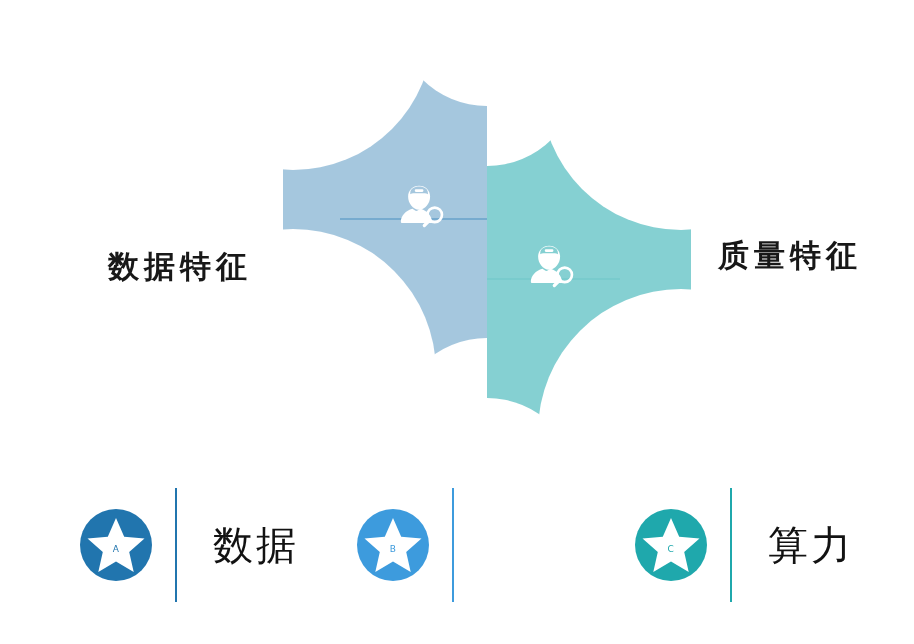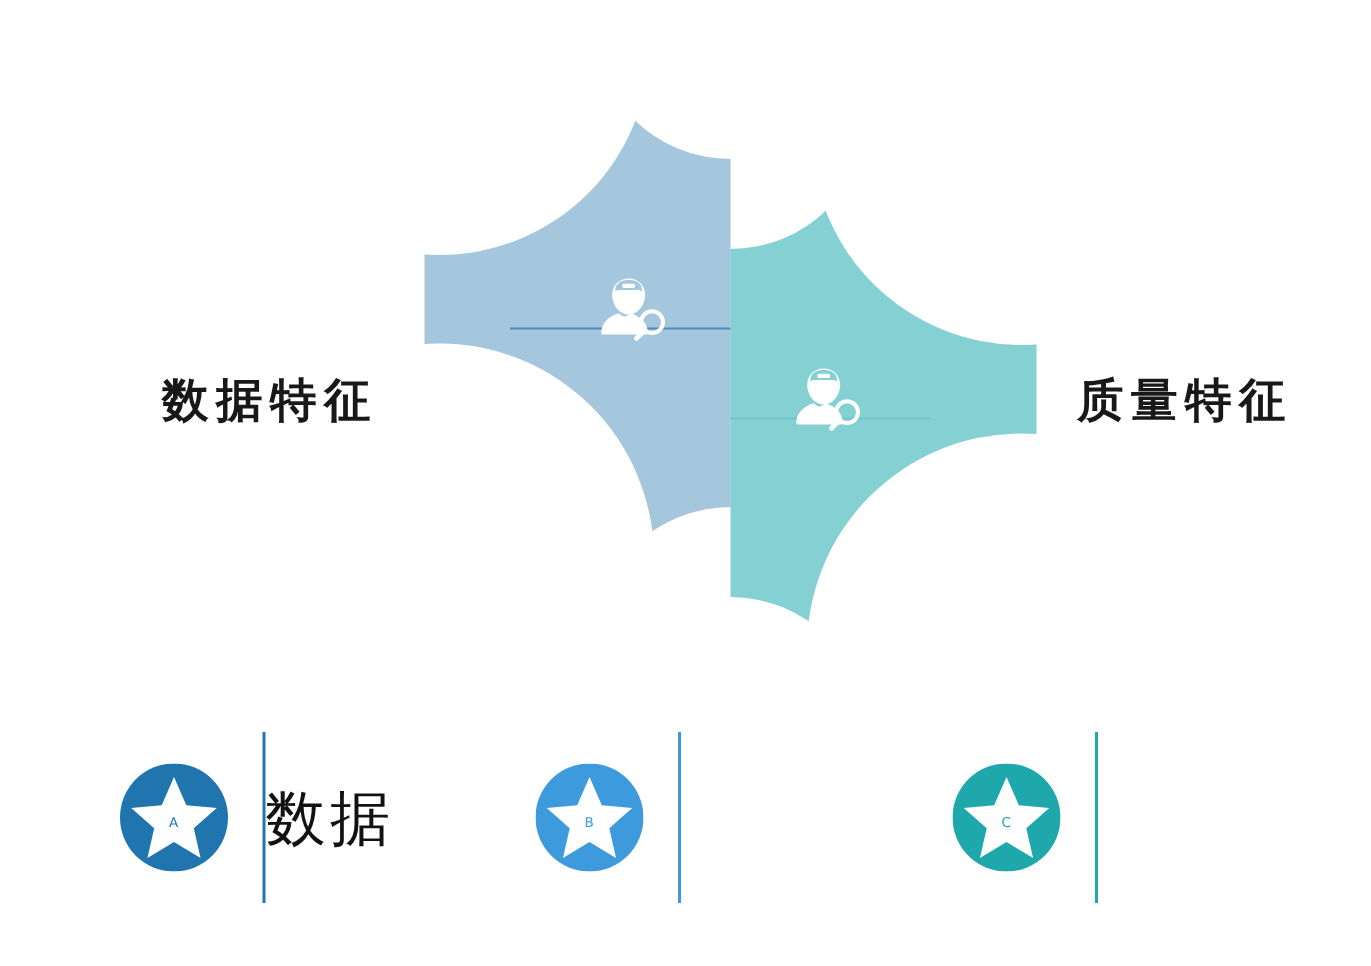--- a/index.html
+++ b/index.html
@@ -36,21 +36,21 @@
     letter-spacing: 5px;
     color: #181818;
     white-space: nowrap;
   }
   #label-left {
     left: 108px;
     top: 246px;
   }
   #label-right {
     left: 718px;
-    top: 246px;
+    top: 235px;
   }
 
   
   #legend-row {
     position: absolute;
     left: 0;
     top: 488px;
     width: 914px;
     height: 114px;
   }
@@ -92,20 +92,21 @@
     letter-spacing: 0.5px;
   }
   .divider {
     flex: 0 0 auto;
     width: 2px;
     height: 114px;
     margin-left: 23px;
   }
   .legend-label {
     flex: 0 0 auto;
+    margin-left: 36px;
     font-family: "DejaVu Sans", "Liberation Sans", sans-serif;
     font-size: 40px;
     letter-spacing: 3px;
     color: #121212;
     white-space: nowrap;
   }
 </style>
 </head>
 <body>
 
@@ -208,16 +209,17 @@
 
     <div class="legend-item" id="legend-item-2">
       <div class="badge">
         <svg viewBox="0 0 72 72" xmlns="http://www.w3.org/2000/svg">
           <circle cx="36" cy="36" r="36" style="fill:#1FA8AC" id="circ-c" fill="#1FA8AC"></circle>
           <polygon points="36,9 44.2,27.8 64.5,29.6 49.2,43.1 53.7,63 36,52.4 18.3,63 22.8,43.1 7.5,29.6 27.8,27.8" style="fill:#ffffff" id="star-c" fill="#ffffff"></polygon>
         </svg>
         <div class="badge-letter" id="letter-c" style="color: rgb(31, 168, 172);">C</div>
       </div>
       <div class="divider" id="div-c" style="background: rgb(31, 168, 172);"></div>
+      <div class="legend-label">算力</div>
     </div>
 
   </div>
 </div>
 
 </body></html>

